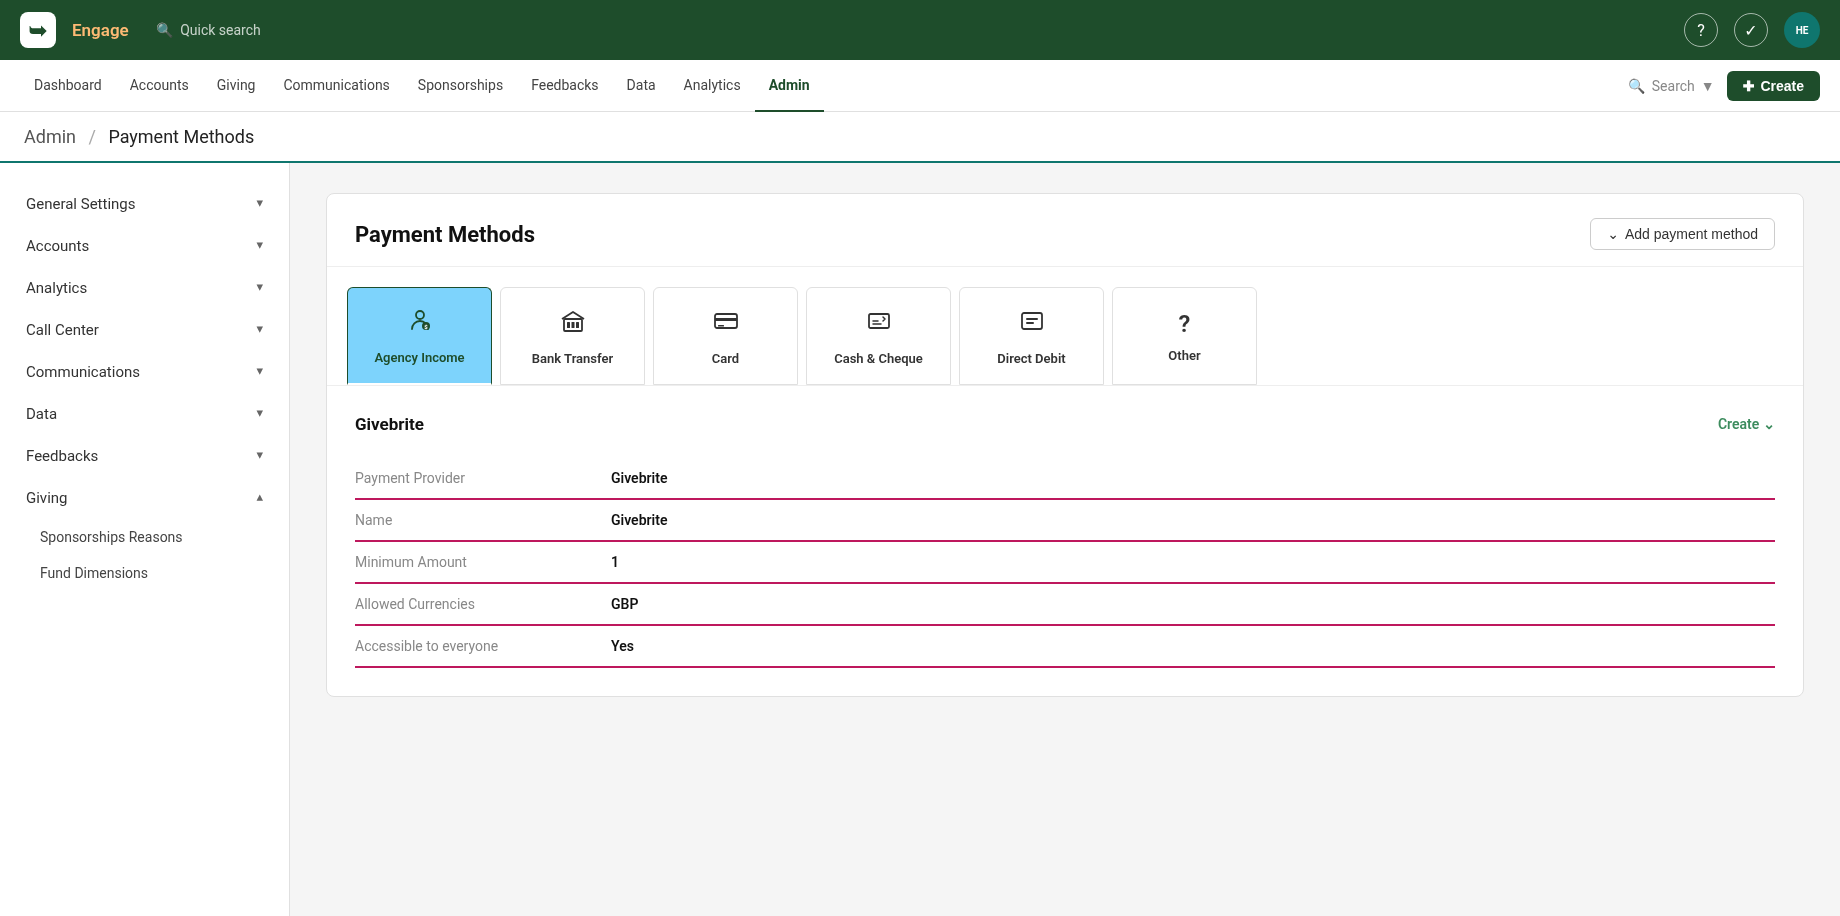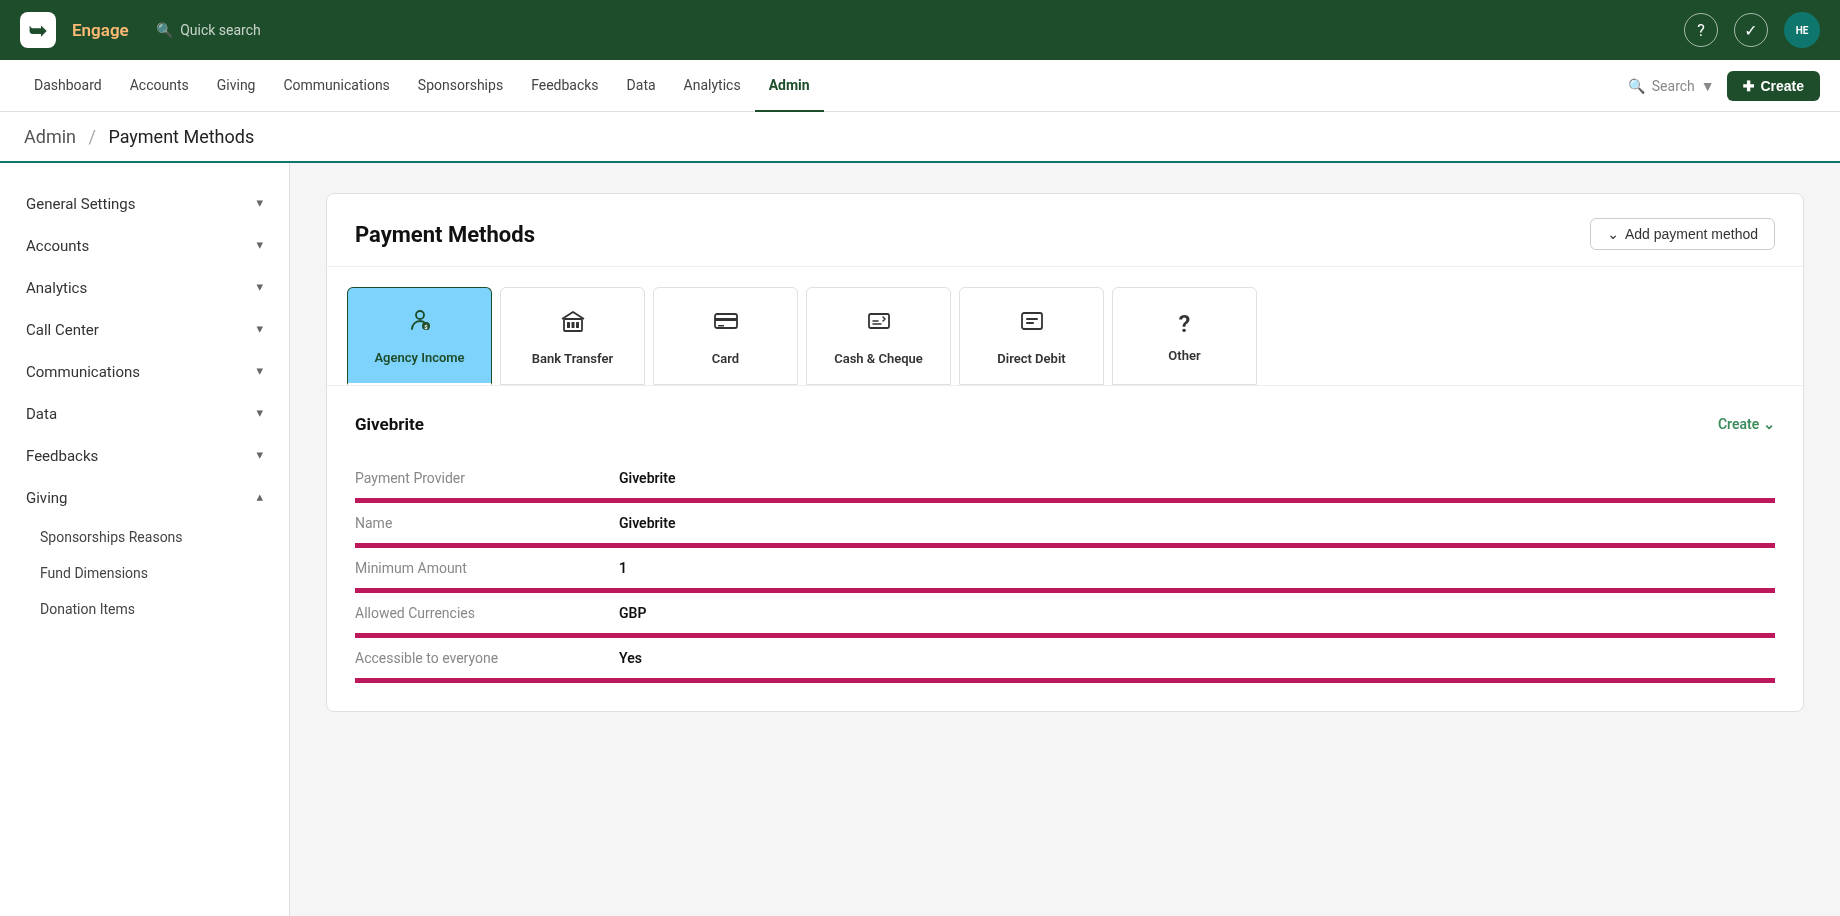--- a/index.html
+++ b/index.html
@@ -265,22 +265,22 @@
       font-size: 14px;
       font-weight: 600;
       cursor: pointer;
       display: flex;
       align-items: center;
       gap: 4px;
     }
     .detail-row {
       display: flex;
       padding: 12px 0;
-      border-bottom: 5px solid #be185d;
-      gap: 24px;
+      border-bottom: 2px solid #be185d;
+      gap: 16px;
     }
     .detail-label {
       color: #888;
       font-size: 14px;
       width: 240px;
       min-width: 240px;
     }
     .detail-value {
       color: #111;
       font-size: 14px;
@@ -365,21 +365,20 @@
     <div class="sidebar-item">
       <span>Feedbacks</span>
       <span class="chevron">▾</span>
     </div>
     <div class="sidebar-item">
       <span>Giving</span>
       <span class="chevron">▴</span>
     </div>
     <div class="sidebar-sub-item">Sponsorships Reasons</div>
     <div class="sidebar-sub-item">Fund Dimensions</div>
-    <div class="sidebar-sub-item">Donation Items</div>
   </div>
 
   <div class="main-content">
     <div class="content-card">
 
       <div class="card-header">
         <h1 class="card-title">Payment Methods</h1>
         <button class="add-btn">
           <span>⌄</span>
           <span>Add payment method</span>

